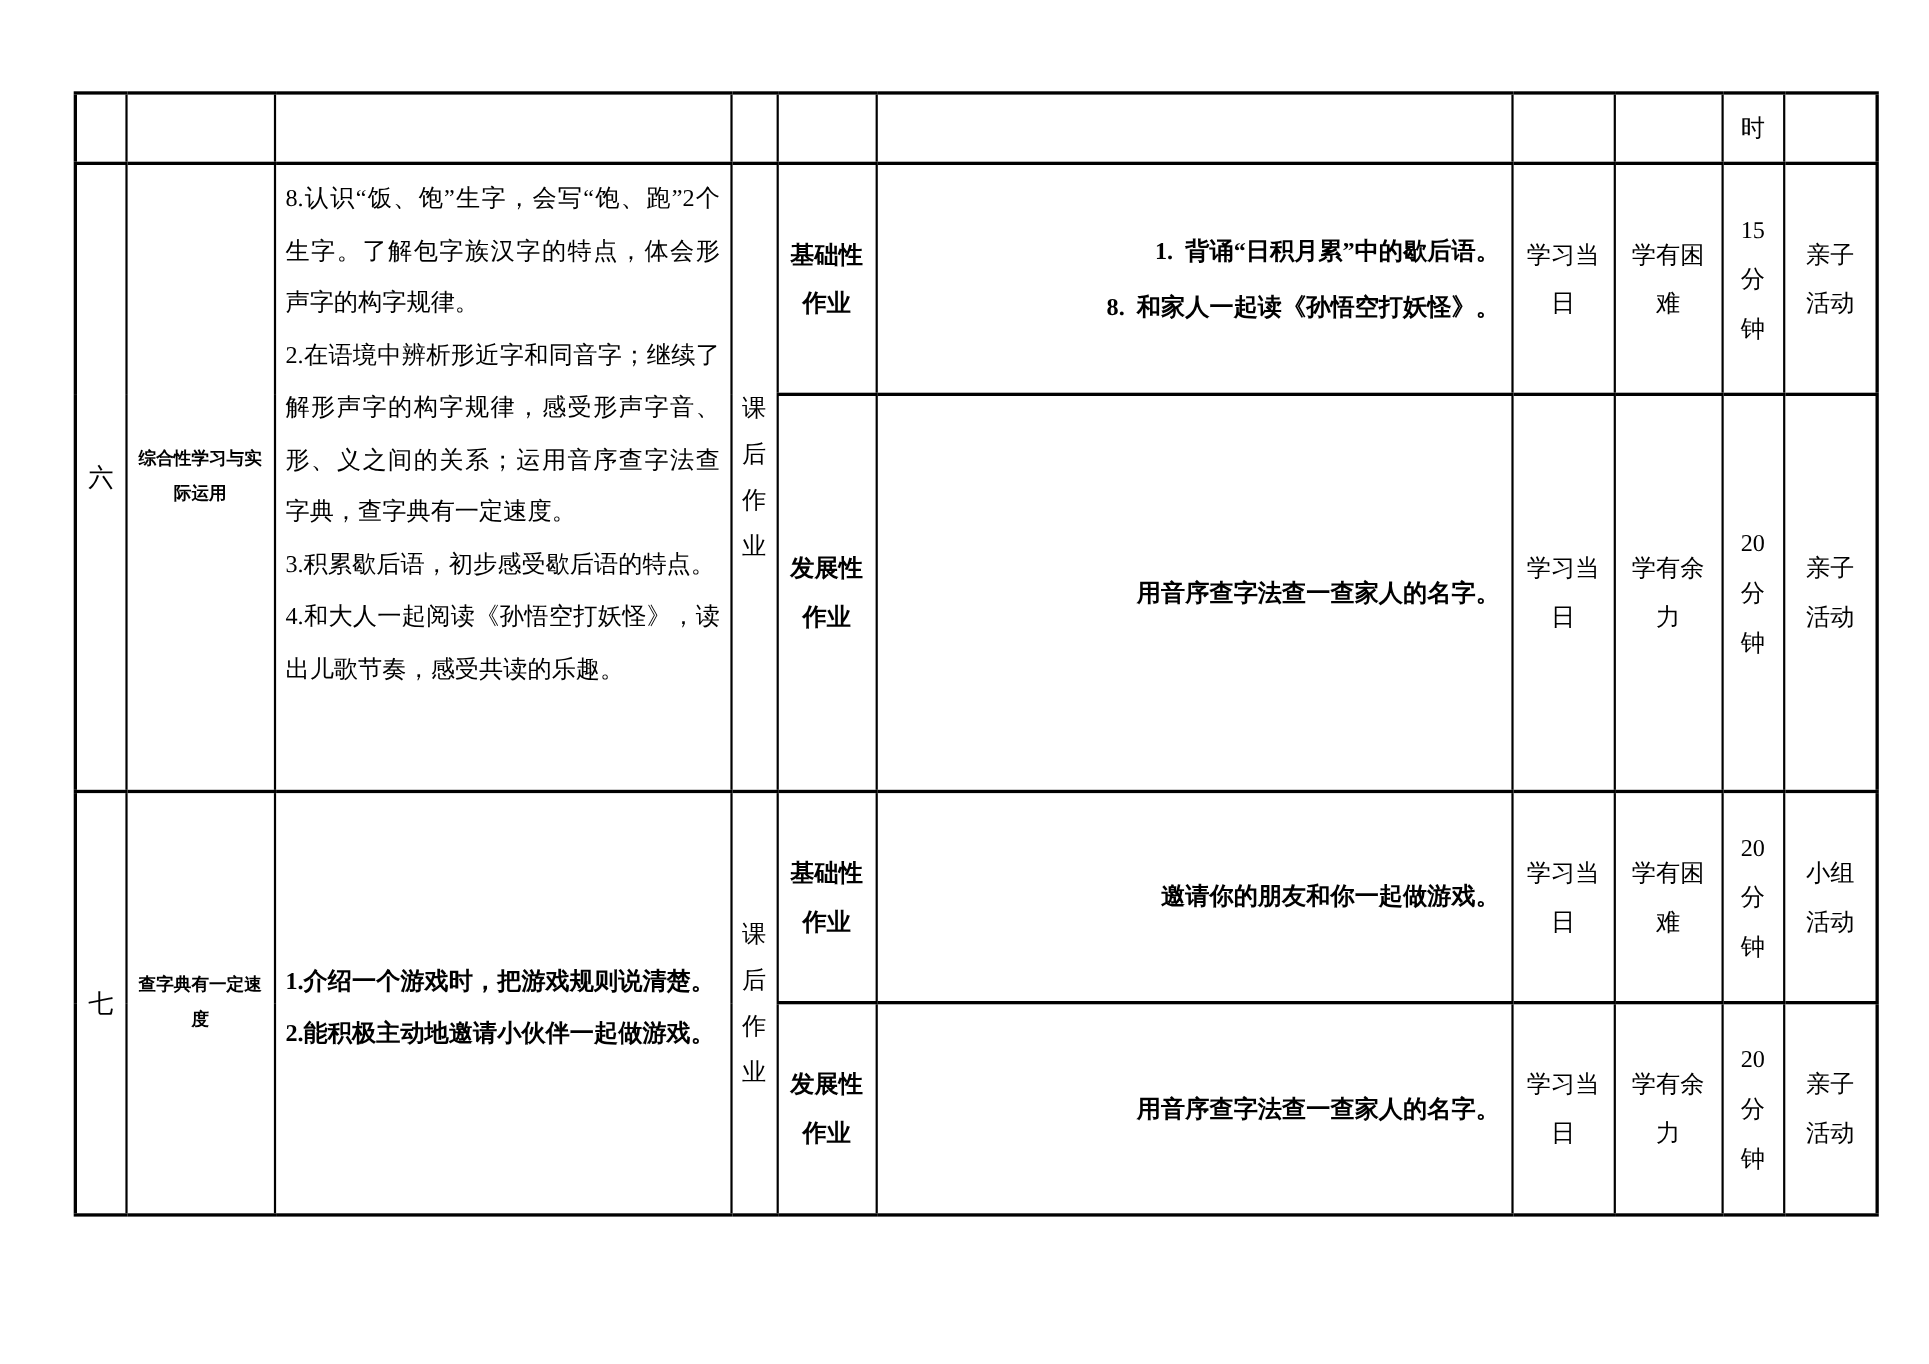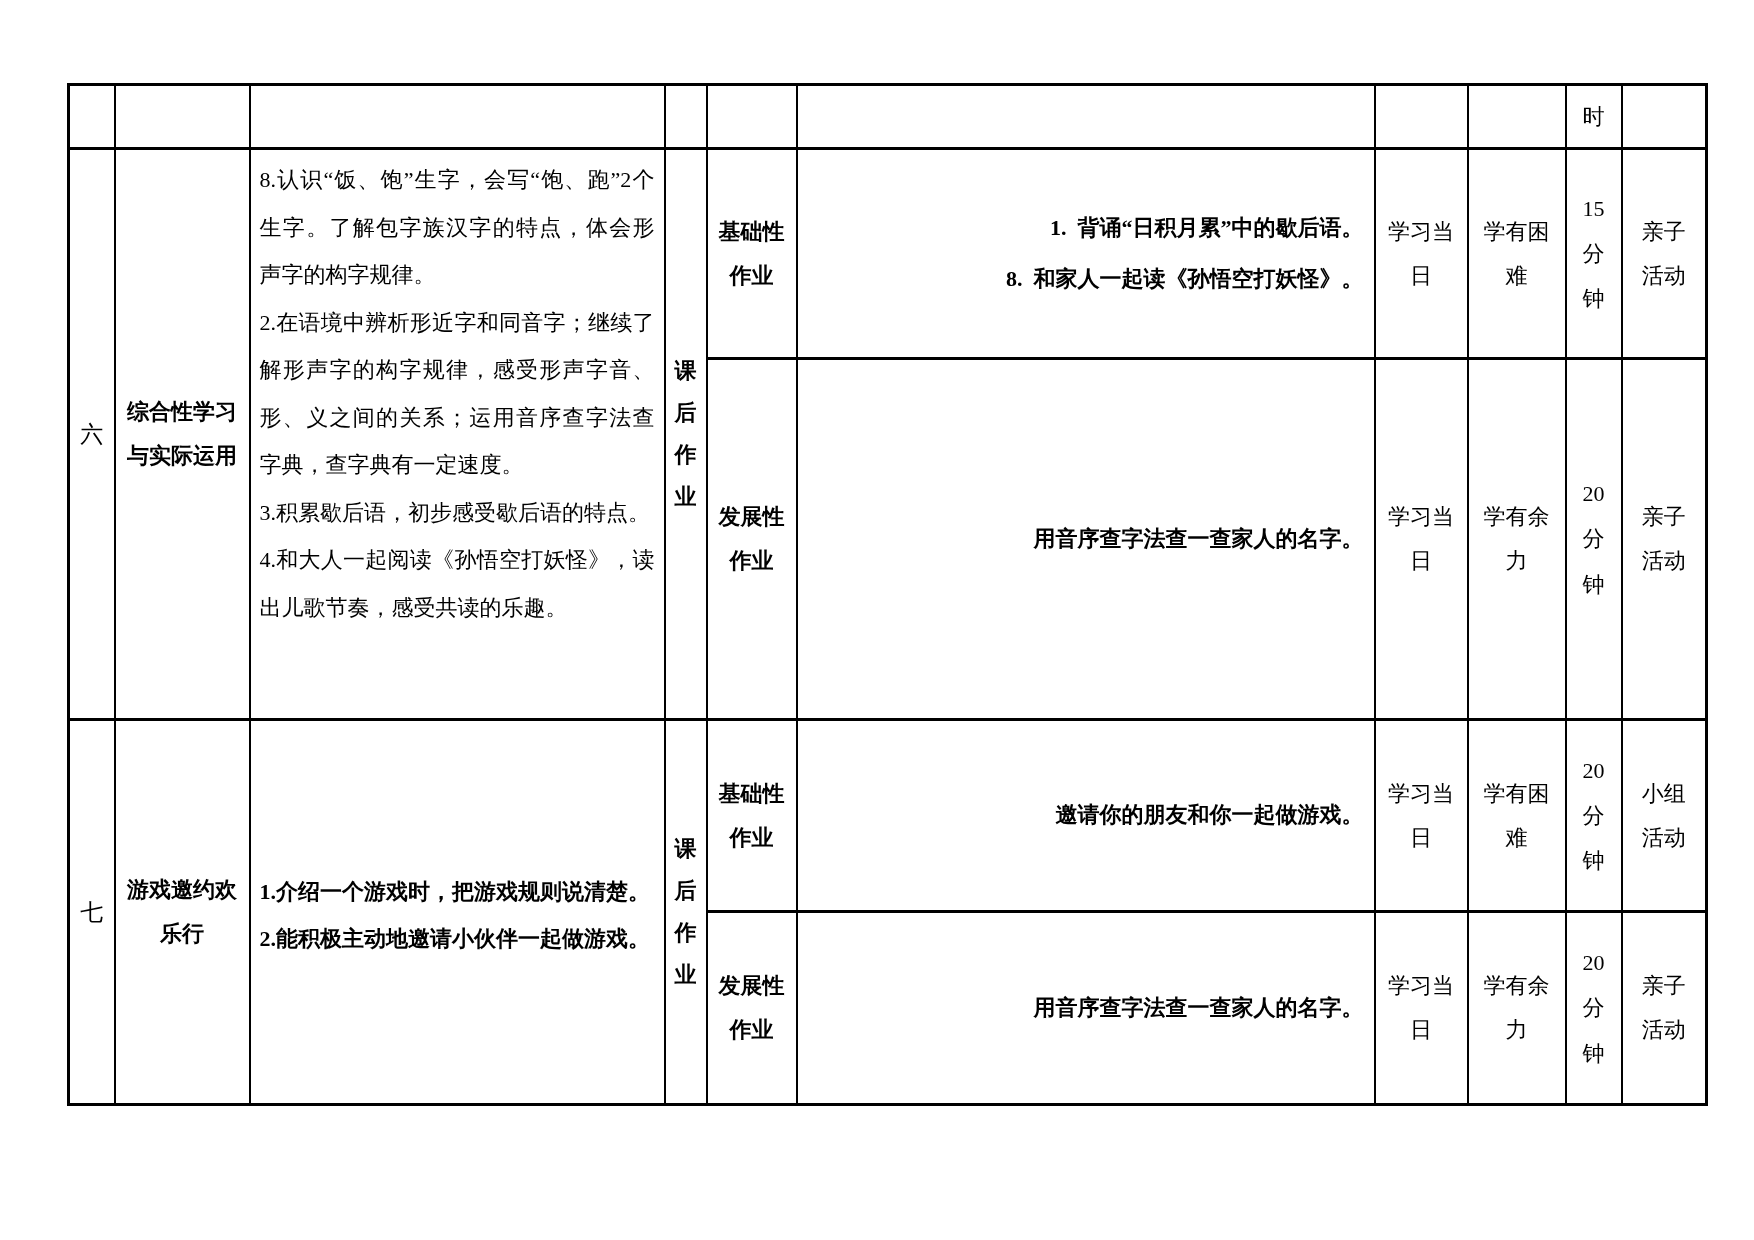--- a/index.html
+++ b/index.html
@@ -35,36 +35,36 @@
   
   p { margin: 0; }
 
   .unit-number { font-size: 23px; }
 
   .unit-title-inner {
     width: 116px;
     margin: 0 auto;
     font-weight: bold;
     line-height: 2.0;
-    font-size: 22px;
+    font-size: 16px;
   }
 
   td.objectives {
     vertical-align: top;
     text-align: justify;
     padding: 6px 9px 0 9px;
   }
   .obj6 p { line-height: 2.16; }
   .obj7 p { line-height: 2.15; font-weight: bold; }
   td.objectives.centered { vertical-align: middle; }
 
   .vert-label {
     width: 26px;
     margin: 0 auto;
-    font-weight: bold;
+    font-weight: normal;
     line-height: 1.9;
     word-break: break-all;
     text-align: center;
   }
 
   .hw-type-inner {
     width: 70px;
     margin: 0 auto;
     font-weight: bold;
     line-height: 2.0;
@@ -184,21 +184,21 @@
             <div class="duration-inner">20分钟</div>
           </td>
       <td>
             <div class="activity-inner">亲子活动</div>
           </td>
     </tr>
 
     <tr style="height:192px">
       <td rowspan="2"><span class="unit-number">七</span></td>
       <td rowspan="2">
-            <div class="unit-title-inner">游戏邀约欢乐行</div>
+            <div class="unit-title-inner">查字典有一定速度</div>
           </td>
       <td rowspan="2" class="objectives centered">
         <div class="obj7">
           <p>1.介绍一个游戏时，把游戏规则说清楚。</p>
           <p>2.能积极主动地邀请小伙伴一起做游戏。</p>
         </div>
       </td>
       <td rowspan="2">
             <div class="vert-label">课后作业</div>
           </td>

